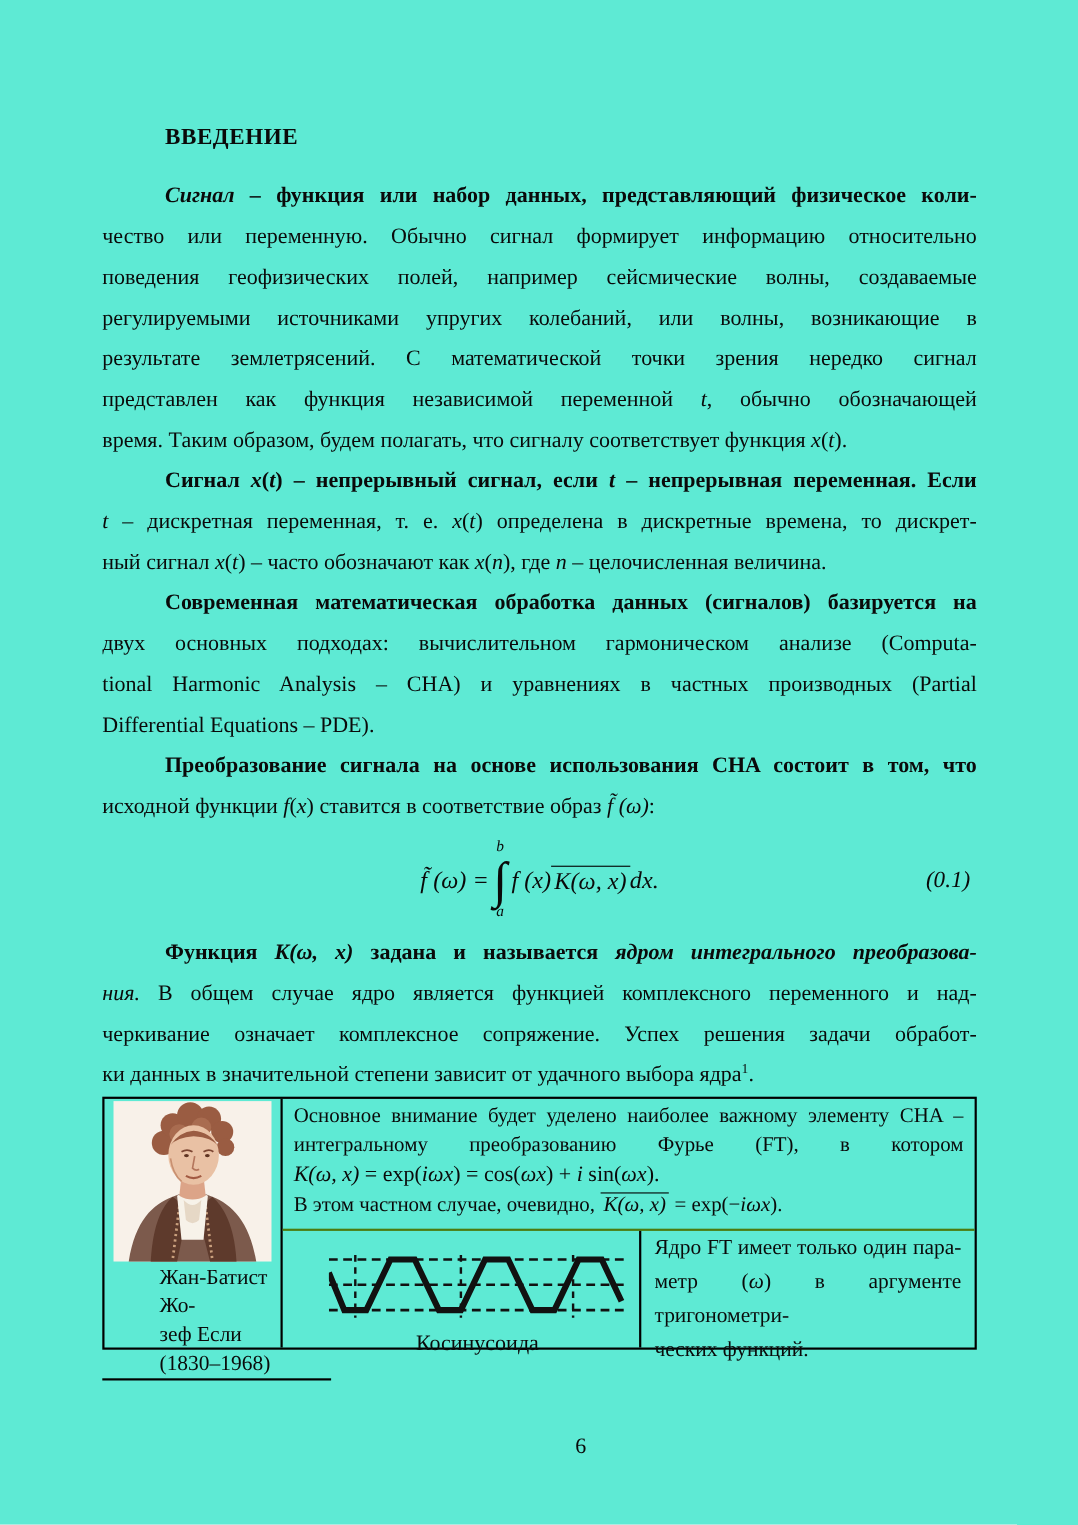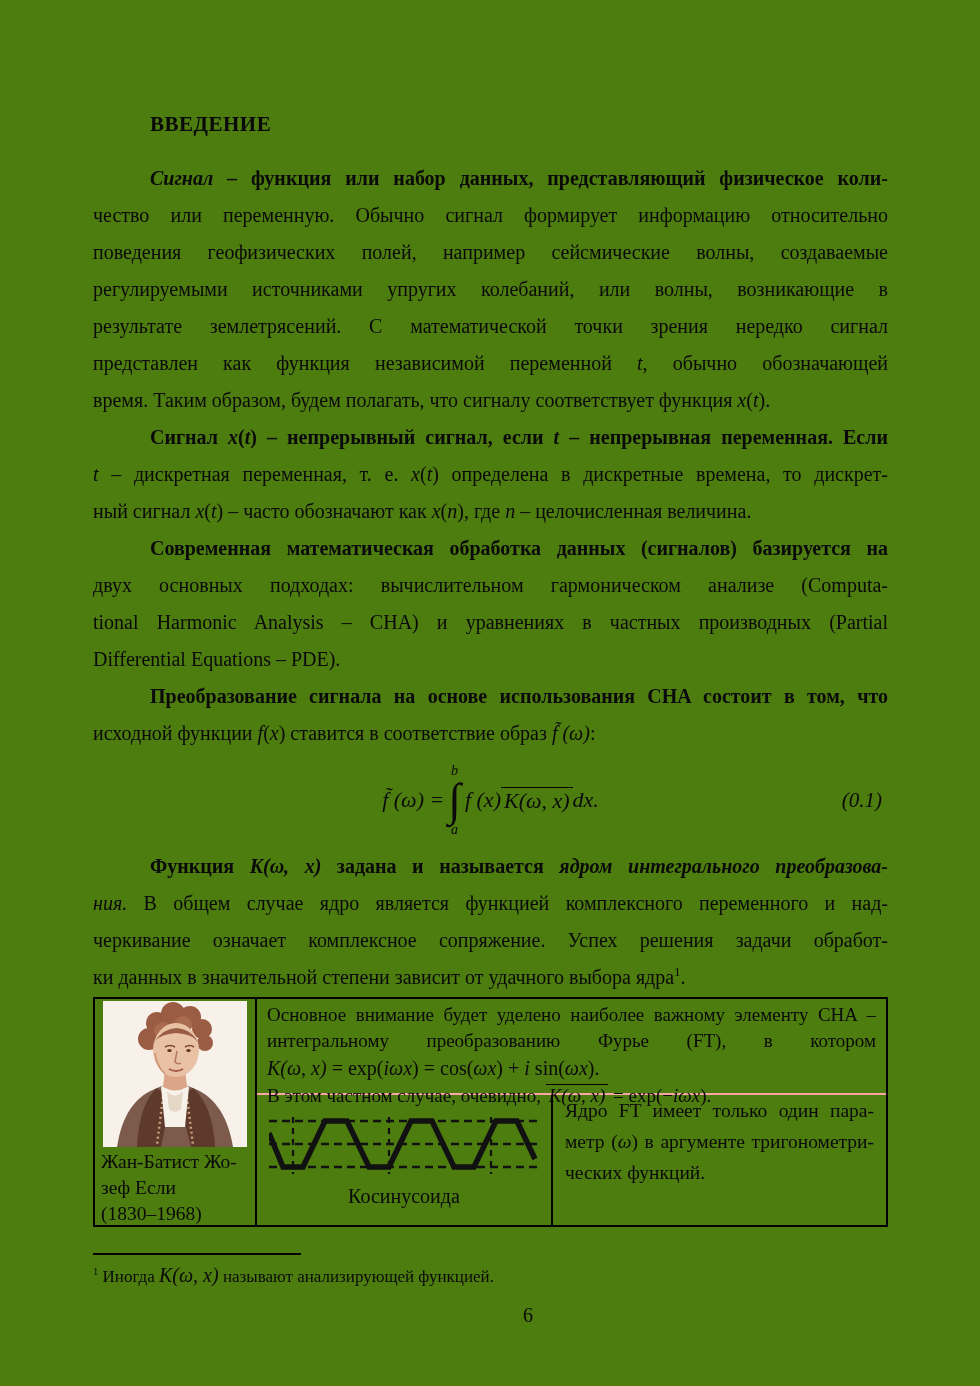--- a/index.html
+++ b/index.html
@@ -1,16 +1,16 @@
 <!DOCTYPE html>
 <html><head>
 <meta charset="utf-8">
 <style>
   html,body{margin:0;padding:0;background:#e9e9e9;}
-  .page{position:relative;width:980px;height:1386px;background:#4d7c0f;
+  .page{position:relative;width:980px;height:1386px;background:#5eead4;
         font-family:"Liberation Serif","DejaVu Serif",serif;color:#0a0a0a;overflow:hidden;}
   .heading{position:absolute;left:150px;top:112px;font-size:21px;font-weight:bold;letter-spacing:.5px;}
   .para{position:absolute;left:93px;width:795px;}
   .p1{top:160px}.p2{top:419px}.p3{top:530px}.p4{top:678px}.p5{top:848px}
   .ln{height:37px;line-height:37px;font-size:20px;text-align:justify;text-align-last:justify;overflow:hidden;}
   .ln.last{text-align-last:left;}
   .ln.ind{text-indent:57px;font-weight:bold;}
   .it{font-style:italic;}
   .sup{vertical-align:super;font-size:.62em;line-height:0;}
   .ovl{display:inline-block;border-top:1.6px solid #000;padding:1px 3px 0 3px;line-height:1.05;}
@@ -20,28 +20,28 @@
            display:flex;align-items:center;justify-content:center;font-size:22px;}
   .int{display:inline-flex;flex-direction:column;align-items:center;margin:0 4px;}
   .bnd{font-size:14px;font-style:italic;line-height:13px;}
   .sym{font-size:46px;line-height:46px;font-style:normal;}
   .eq-tag{position:absolute;right:6px;top:50%;transform:translateY(-50%);font-size:21px;font-style:italic;}
   
   .infobox{position:absolute;left:93px;top:997px;width:795px;height:230px;
            border:2px solid #000;box-sizing:border-box;display:flex;}
   .left-col{width:162px;border-right:2px solid #000;box-sizing:border-box;display:flex;flex-direction:column;}
   .portrait{height:148px;display:flex;align-items:flex-start;justify-content:center;padding-top:2px;}
-  .name{padding:2px 4px 0 6px;font-size:19.5px;line-height:26px;}
+  .name{padding:2px 4px 0 6px;font-size:19.5px;line-height:26px;margin-left:44px;}
   .right-col{flex:1;display:flex;flex-direction:column;min-width:0;}
-  .topcell{height:96px;border-bottom:2px solid #fca5a5;box-sizing:border-box;padding:3px 10px 0 10px;}
+  .topcell{height:120px;border-bottom:2px solid #4d7c0f;box-sizing:border-box;padding:3px 10px 0 10px;}
   .bl{font-size:19px;line-height:26px;text-align:justify;text-align-last:justify;overflow:hidden;}
   .bf{font-size:20px;line-height:28px;text-align:right;text-align-last:left;}
   .bf2{font-size:19px;line-height:27px;text-align:left;text-align-last:left;}
   .botrow{flex:1;display:flex;min-height:0;}
-  .wavecell{width:296px;border-right:2px solid #000;box-sizing:border-box;text-align:center;padding-top:16px;}
+  .wavecell{width:296px;border-right:2px solid #000;box-sizing:border-box;text-align:center;padding-top:16px;margin-left:30px;}
   .caption{font-size:20px;line-height:26px;margin-top:2px;}
   .sidecell{flex:1;padding:0 12px 0 12px;min-width:0;}
   .sl{font-size:19.5px;line-height:31px;text-align:justify;text-align-last:justify;overflow:hidden;}
   .sl.last{text-align-last:left;}
   
   .footnote{position:absolute;left:93px;top:1253px;width:795px;font-size:17px;}
   .fn-rule{width:208px;border-top:2px solid #000;margin-bottom:8px;}
   .fn-text{line-height:24px;}
   .fm{font-size:20px;}
   .page-num{position:absolute;left:0;top:1304px;width:1056px;text-align:center;font-size:20px;}
@@ -174,18 +174,17 @@
           <div class="sl"><span>Ядро FT имеет только один пара-</span></div>
           <div class="sl"><span>метр (</span><span class="it">ω</span><span>) в аргументе тригонометри-</span></div>
           <div class="sl last"><span>ческих функций.</span></div>
         </div>
       </div>
     </div>
   </div>
 
   <div class="footnote">
     <div class="fn-rule"></div>
-    <div class="fn-text"><span class="sup">1</span><span><span> Иногда </span><span class="it fm">K(ω, x)</span><span> называют анализирующей функцией.</span></span></div>
   </div>
 
   <div class="page-num">6</div>
 
 </div>
 
 </body></html>

